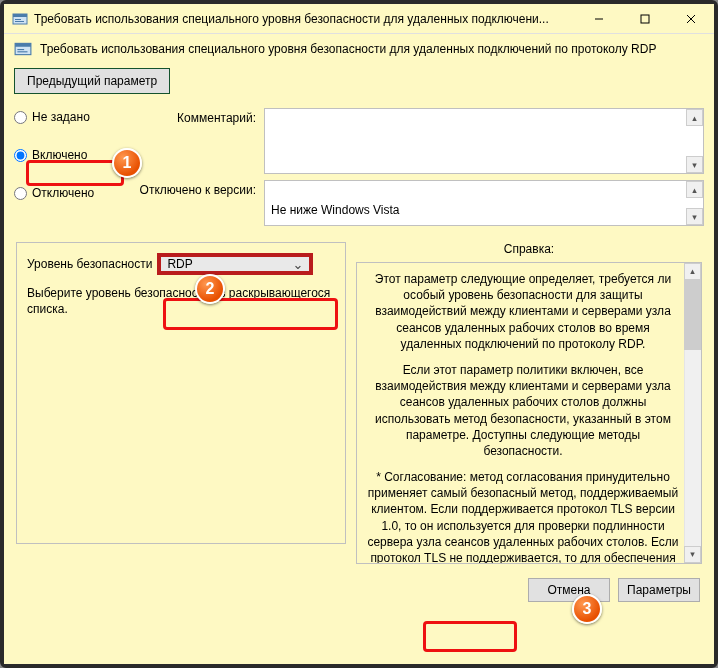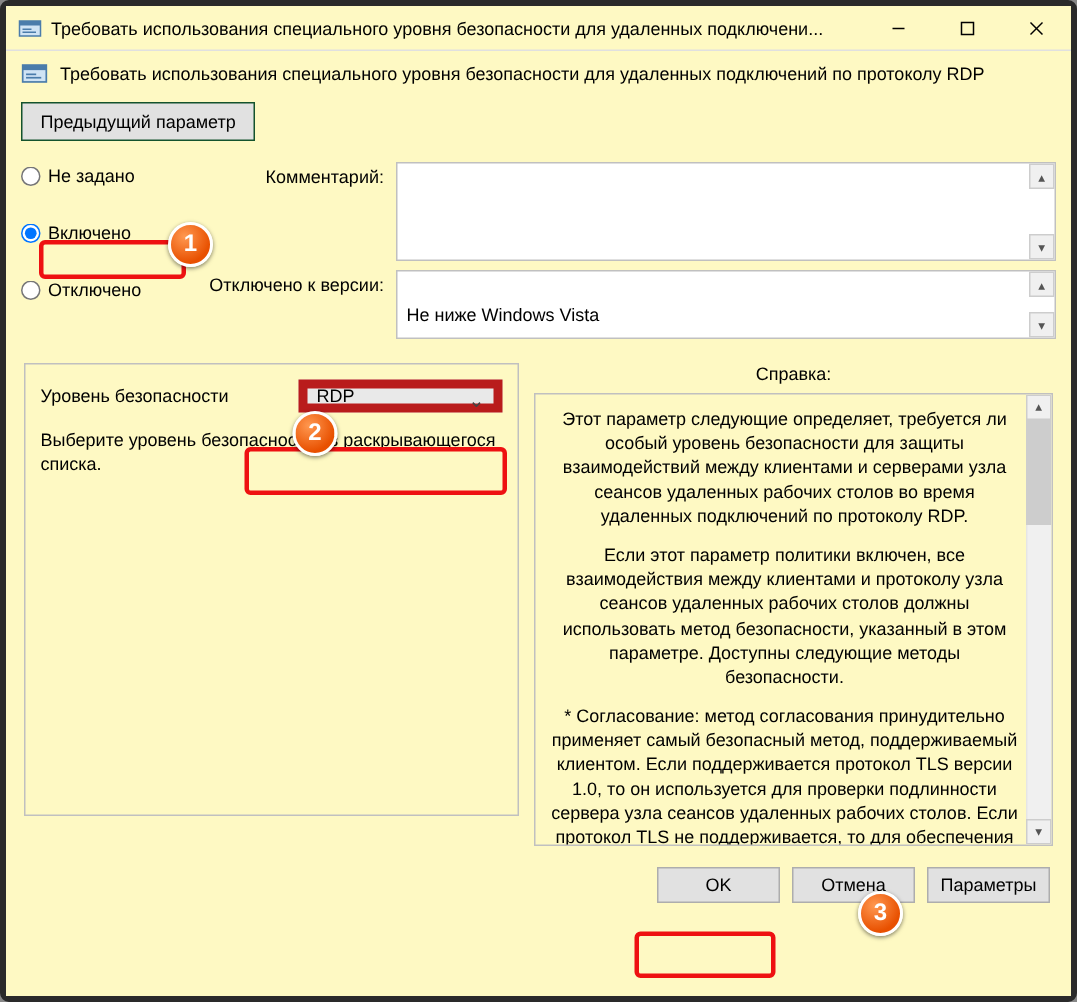--- a/index.html
+++ b/index.html
@@ -164,27 +164,26 @@
   height: 302px;
   padding: 10px;
   display: flex;
   flex-direction: column;
 }
 .level-row {
   display: flex;
   align-items: center;
   gap: 5px;
   margin-bottom: 10px;
-  justify-content: space-between;
 }
 .combo {
-  border: 6px solid #b91c1c;
+  border: 4px solid #b91c1c;
   background: #e9e9e9;
   height: 22px;
-  width: 136px;
+  width: 156px;
   display: flex;
   align-items: center;
   padding: 0 6px;
   font-size: 12px;
   position: relative;
 }
 .combo::after {
   content: "⌄";
   position: absolute;
   right: 6px;
@@ -363,28 +362,27 @@
       </div>
     </div>
     <div class="help-col">
       <div class="section-label">Справка:</div>
       <div class="help-box">
         <div class="fake-scroll-up">▴</div>
         <div class="fake-track"></div>
         <div class="fake-thumb"></div>
         <div class="fake-scroll-down">▾</div>
         <p>Этот параметр следующие определяет, требуется ли особый уровень безопасности для защиты взаимодействий между клиентами и серверами узла сеансов удаленных рабочих столов во время удаленных подключений по протоколу RDP.</p>
-        <p>Если этот параметр политики включен, все взаимодействия между клиентами и протоколу узла сеансов удаленных рабочих столов должны использовать метод безопасности, указанный в этом параметре. Доступны следующие методы безопасности.</p>
+        <p>Если этот параметр политики включен, все взаимодействия между клиентами и серверами узла сеансов удаленных рабочих столов должны использовать метод безопасности, указанный в этом параметре. Доступны следующие методы безопасности.</p>
         <p>* Согласование: метод согласования принудительно применяет самый безопасный метод, поддерживаемый клиентом. Если поддерживается протокол TLS версии 1.0, то он используется для проверки подлинности сервера узла сеансов удаленных рабочих столов. Если протокол TLS не поддерживается, то для обеспечения безопасности взаимодействий используется собственное шифрование протокола удаленного рабочего стола (RDP), но проверка</p>
       </div>
     </div>
   </div>
 
   <div class="footer">
-    <button>OK</button>
     <button>Отмена</button>
     <button>Параметры</button>
   </div>
 
 </div>
 </div>
 
 <div class="marker-box" style="left:26px; top:160px; width:98px; height:26px;"></div>
 <div class="marker-badge" style="left:112px; top:148px;">1</div>
 

